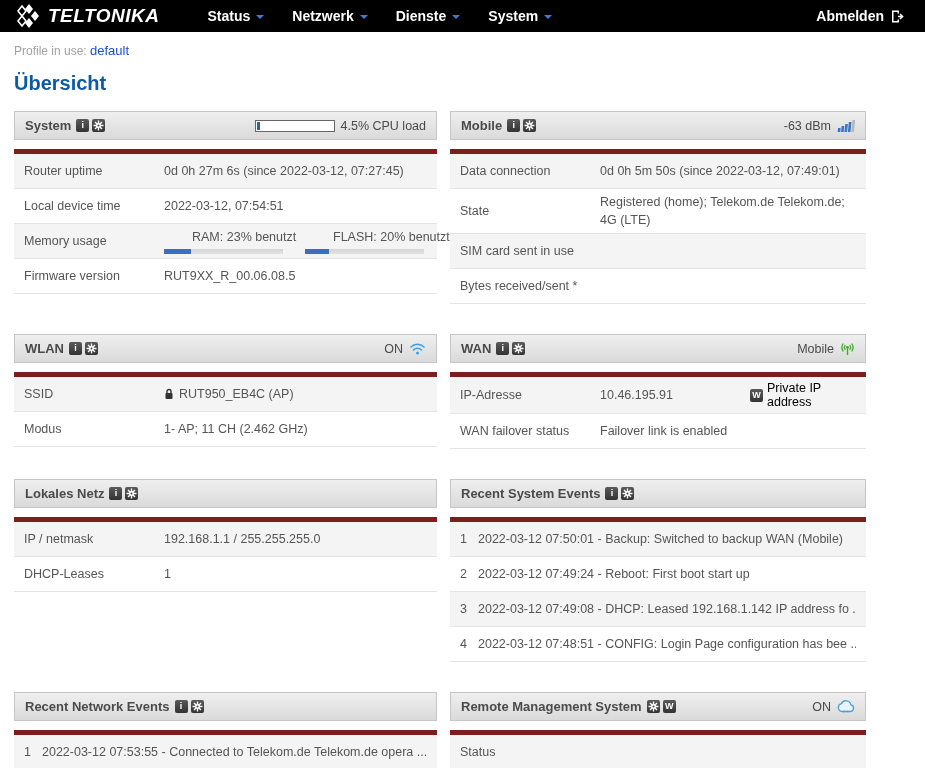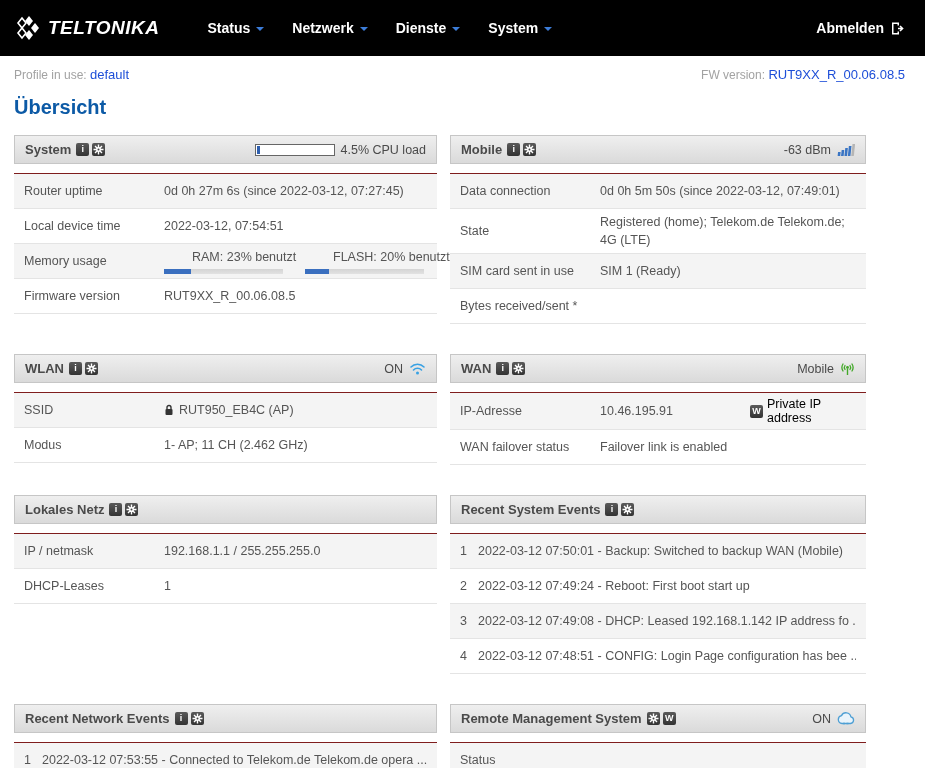--- a/index.html
+++ b/index.html
@@ -5,21 +5,21 @@
   * { box-sizing: border-box; }
   html,body { margin:0; padding:0; }
   body {
     width: 925px; height: 768px; overflow: hidden;
     background: #fff; color:#555;
     font-family: "Liberation Sans", sans-serif;
     font-size: 12.5px;
   }
   
   .nav {
-    height: 56px; background:#000; display:flex; align-items:center;
+    height: 32px; background:#000; display:flex; align-items:center;
     padding: 0 20px 0 14px; color:#fff;
   }
   .brand { display:flex; align-items:center; gap:4px; cursor:pointer; }
   .brand-text { font-weight:bold; font-style:italic; font-size:19px; letter-spacing:.5px; color:#fff; }
   .menu { display:flex; align-items:center; margin-left:34px; }
   .menu-item { display:flex; align-items:center; padding:0 14px; font-weight:bold; font-size:14px; cursor:pointer; }
   .caret { width:0; height:0; border-left:4px solid transparent; border-right:4px solid transparent;
            border-top:4px solid #3c7dd9; margin-left:6px; margin-top:2px; }
   .logout { margin-left:auto; display:flex; align-items:center; gap:6px; font-weight:bold; font-size:14px; cursor:pointer; }
   
@@ -39,21 +39,21 @@
   }
   .ptitle { font-weight:bold; margin-right:5px; }
   .micon {
     width:13px; height:13px; margin-right:3px; border-radius:2px;
     background: linear-gradient(#5a5a5a,#333);
     color:#fff; font-size:9px; font-weight:bold; line-height:13px; text-align:center;
     display:inline-block; cursor:pointer; flex:0 0 auto;
   }
   .head-right { margin-left:auto; display:flex; align-items:center; gap:6px; font-weight:normal; font-size:12.5px; color:#4a4a4a; }
   
-  .tbl { margin-top:9px; border-top:1px solid #7f1d1d; }
+  .tbl { margin-top:9px; border-top:5px solid #7f1d1d; }
   .row { display:flex; align-items:center; min-height:35px; padding:4px 10px;
          border-bottom:1px solid #e4e4e4; color:#555; }
   .row.odd { background:#f4f4f4; }
   .lbl { flex:0 0 140px; }
   .val { flex:1 1 auto; line-height:1.45; }
   
   .cpubar { width:80px; height:12px; border:1px solid #666; background:#fff; position:relative; display:inline-block; }
   .cpufill { position:absolute; left:1px; top:1px; bottom:1px; background:#2f5fae; display:block; }
   
   .memval { display:flex; gap:22px; }
@@ -113,24 +113,20 @@
       <path d="M8 7.5 h4 m-2 -2.5 l2.6 2.5 l-2.6 2.5" stroke="#fff" stroke-width="1.5" fill="none"></path>
     </svg>
   </div>
 </header>
 
 <div class="infobar">
   <div>
     <span>Profile in use:</span>
     <span class="infoval">default</span>
   </div>
-  <div>
-    <span>FW version:</span>
-    <span class="infoval">RUT9XX_R_00.06.08.5</span>
-  </div>
 </div>
 
 <h1 class="pagetitle">Übersicht</h1>
 
 <div class="grid">
 
   <section>
     <div class="panel-head">
       <span class="ptitle">System</span>
       <span class="micon">i</span>
@@ -213,21 +209,20 @@
       <div class="row odd">
         <span class="lbl">Data connection</span>
         <span class="val">0d 0h 5m 50s (since 2022-03-12, 07:49:01)</span>
       </div>
       <div class="row">
         <span class="lbl">State</span>
         <span class="val">Registered (home); Telekom.de Telekom.de; 4G (LTE)</span>
       </div>
       <div class="row odd">
         <span class="lbl">SIM card sent in use</span>
-        <span class="val">SIM 1 (Ready)</span>
       </div>
       <div class="row">
         <span class="lbl">Bytes received/sent *</span>
       </div>
     </div>
   </section>
 
   <section>
     <div class="panel-head">
       <span class="ptitle">WLAN</span>

